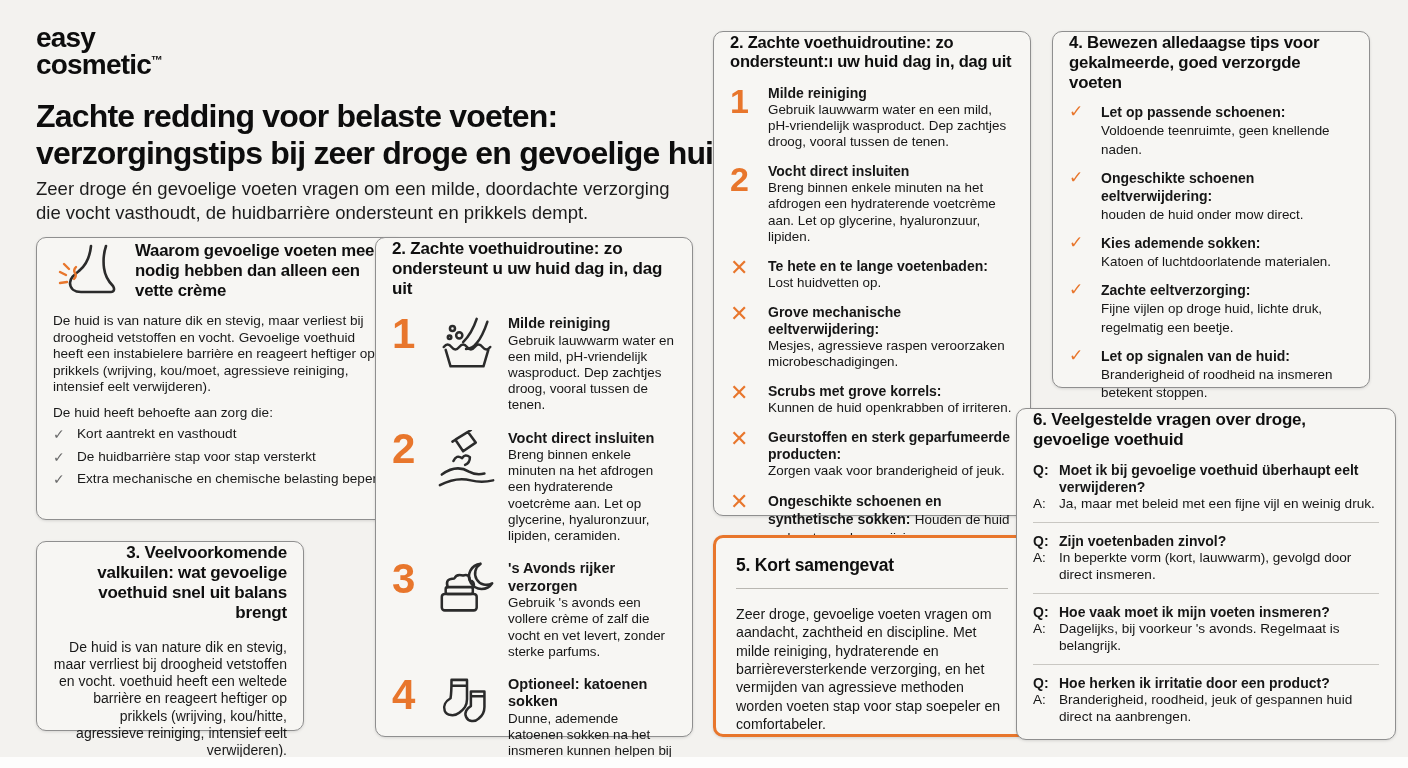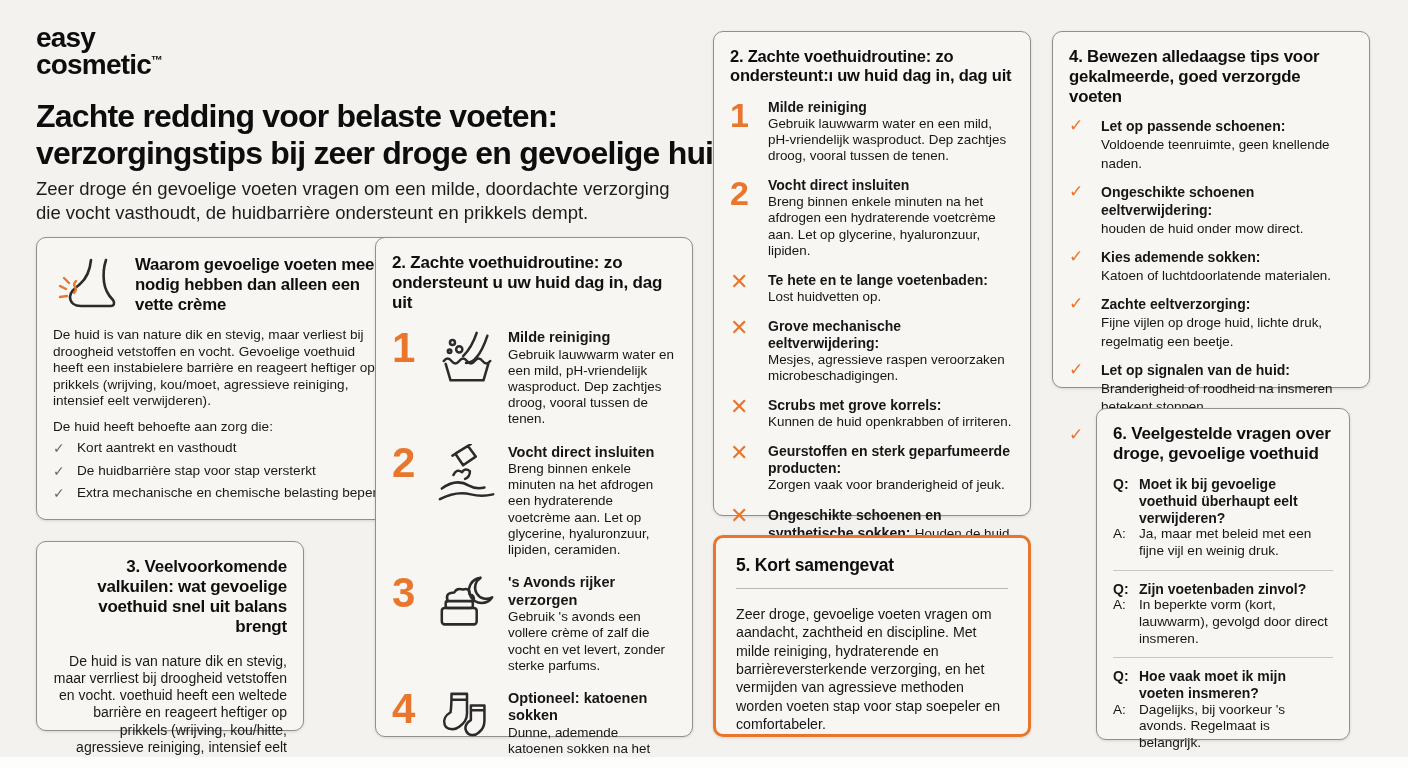--- a/index.html
+++ b/index.html
@@ -8,21 +8,21 @@
   .bottom-strip{position:absolute;left:0;bottom:0;width:100%;height:11px;background:#fdfdfc;}
 
   
   .logo{position:absolute;left:36px;top:24px;font-weight:700;font-size:28px;line-height:.98;letter-spacing:-.8px;color:#0d0d0d;}
   .logo sup{font-size:12px;font-weight:700;letter-spacing:0;}
   .main-title{position:absolute;left:36px;top:98px;font-weight:700;font-size:32px;line-height:1.16;letter-spacing:-.8px;color:#0d0d0d;}
   .subtitle{position:absolute;left:36px;top:177px;width:655px;font-size:18.5px;line-height:1.28;color:#1c1c1c;}
 
   
   .card{position:absolute;background:#f7f6f3;border:1.5px solid #8f8f8f;border-radius:10px;
-        box-shadow:0 1px 3px rgba(0,0,0,.12);padding:15px 16px;box-sizing:border-box;}
+        box-shadow:0 1px 3px rgba(0,0,0,.12);padding:1px 16px;box-sizing:border-box;}
   .card.accent{border:3px solid #e8762c;}
   .card-title{font-weight:700;font-size:16.5px;line-height:1.18;letter-spacing:-.2px;color:#0f0f0f;margin:0 0 10px 0;}
   .t{font-size:13.6px;line-height:1.22;color:#191919;}
 
   
   .why-head{display:flex;gap:8px;align-items:flex-start;margin-bottom:8px;}
   .why-head .card-title{margin:2px 0 0 0;font-size:16.8px;}
   .icon-box{flex:0 0 74px;}
 
   
@@ -267,21 +267,21 @@
       <span><span class="xtitle">Let op signalen van de huid:</span><br>
       <span class="xtext">Branderigheid of roodheid na insmeren betekent stoppen.</span></span>
     </div>
     <div class="tip">
       <span class="mark">✓</span>
       <span><span class="xtitle">Regelmaat in plaats van “intensieve kuur”:</span><br>
       <span class="xtext">Consequente, milde dagelijkse zorg werkt beter.</span></span>
     </div>
   </div>
 
-  <div class="card" style="left:1096px;top:408px;width:254px;height:332px;">
+  <div class="card" style="left:1016px;top:408px;width:380px;height:332px;">
     <h3 class="card-title" style="font-size:17px;margin-bottom:12px;">6. Veelgestelde vragen over droge, gevoelige voethuid</h3>
 
     <div>
       <div class="qa-row q">
           <span class="qa-label">Q:</span>
           <span class="qa-text">Moet ik bij gevoelige voethuid überhaupt eelt verwijderen?</span>
         </div>
       <div class="qa-row a">
           <span class="qa-label">A:</span>
           <span class="qa-text">Ja, maar met beleid met een fijne vijl en weinig druk.</span>

